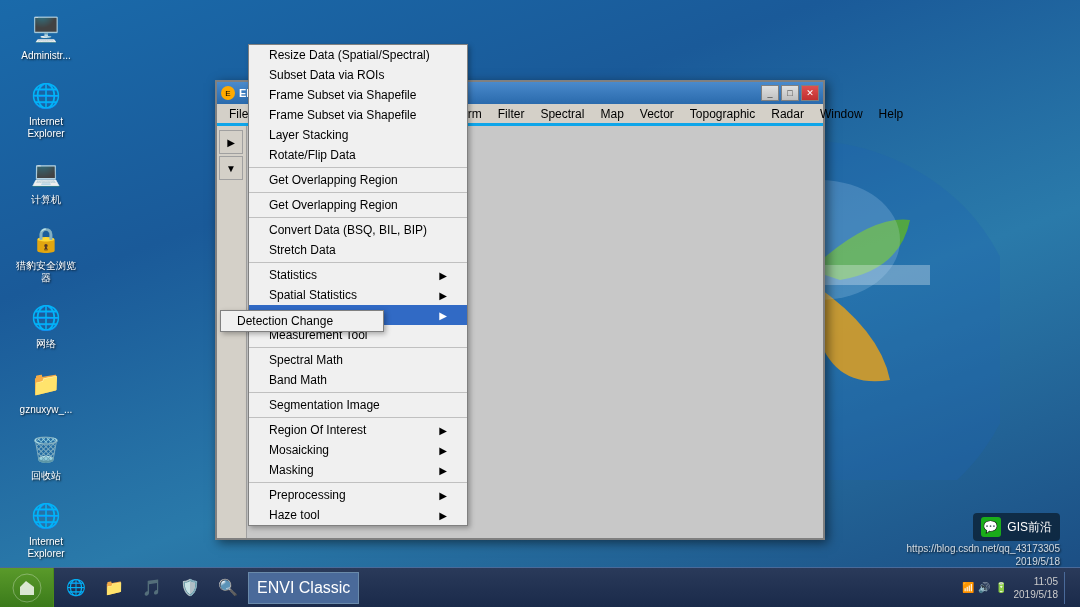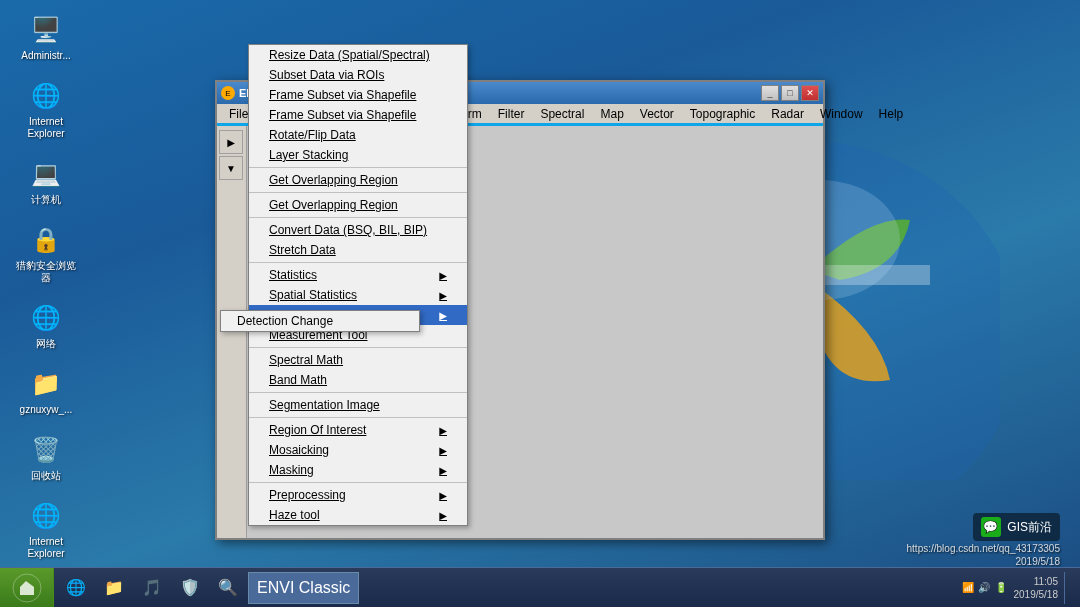--- a/index.html
+++ b/index.html
@@ -222,21 +222,20 @@
     }
 
     .dropdown-item {
       padding: 3px 20px 3px 20px;
       cursor: pointer;
       display: flex;
       align-items: center;
       justify-content: space-between;
       white-space: nowrap;
       color: #000;
-      text-decoration: underline;
     }
 
     .dropdown-item:hover, .dropdown-item.highlighted {
       background: #316ac5;
       color: white;
     }
 
     .dropdown-separator {
       height: 1px;
       background: #c0c0c0;
@@ -246,21 +245,21 @@
     .dropdown-arrow {
       font-size: 10px;
       margin-left: 10px;
     }
 
     
     .submenu {
       position: absolute;
       left: 220px;
       top: 310px;
-      width: 200px;
+      width: 164px;
       background: #f0f0f0;
       border: 1px solid #808080;
       box-shadow: 2px 2px 5px rgba(0,0,0,0.3);
       z-index: 300;
       font-size: 12px;
     }
 
     .submenu-item {
       padding: 3px 16px;
       cursor: pointer;
@@ -469,22 +468,22 @@
         </div>
       </div>
     </div>
   </div>
 
   <div class="dropdown-menu">
     <div class="dropdown-item">Resize Data (Spatial/Spectral)</div>
     <div class="dropdown-item">Subset Data via ROIs</div>
     <div class="dropdown-item">Frame Subset via Shapefile</div>
     <div class="dropdown-item">Frame Subset via Shapefile</div>
+    <div class="dropdown-item">Layer Stacking</div>
     <div class="dropdown-item">Rotate/Flip Data</div>
-    <div class="dropdown-item">Layer Stacking</div>
     <div class="dropdown-separator"></div>
     <div class="dropdown-item">Get Overlapping Region</div>
     <div class="dropdown-separator"></div>
     <div class="dropdown-item">Get Overlapping Region</div>
     <div class="dropdown-separator"></div>
     <div class="dropdown-item">Convert Data (BSQ, BIL, BIP)</div>
     <div class="dropdown-item">Stretch Data</div>
     <div class="dropdown-separator"></div>
     <div class="dropdown-item">
       <span>Statistics</span>

